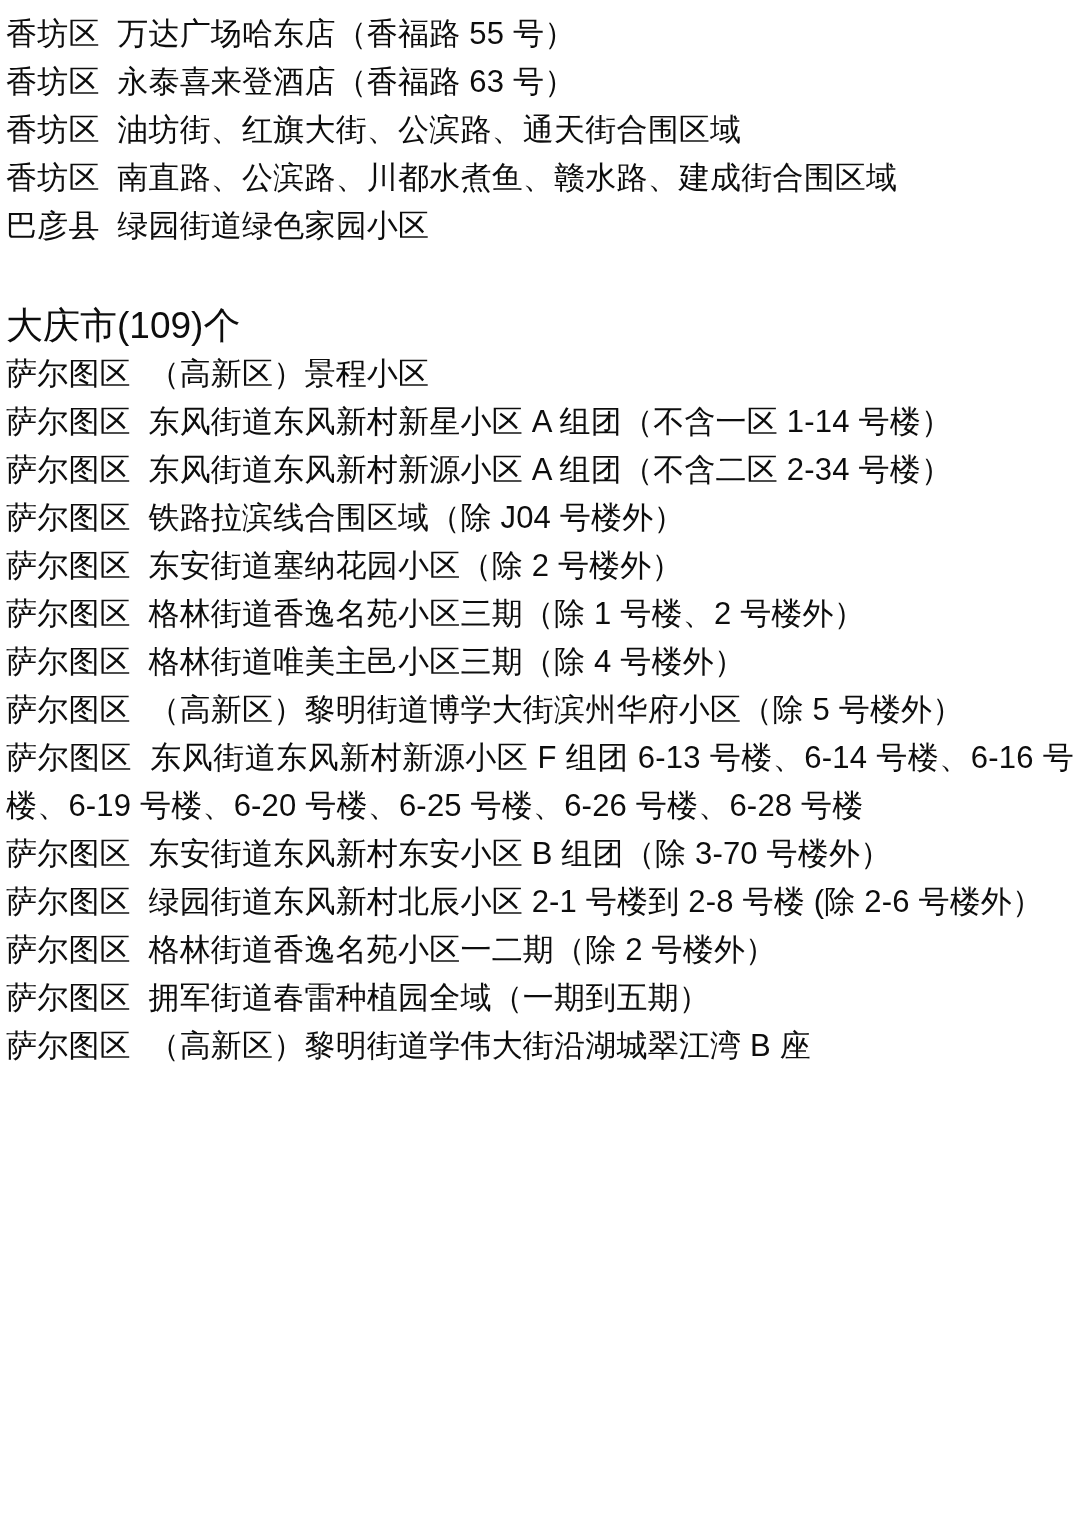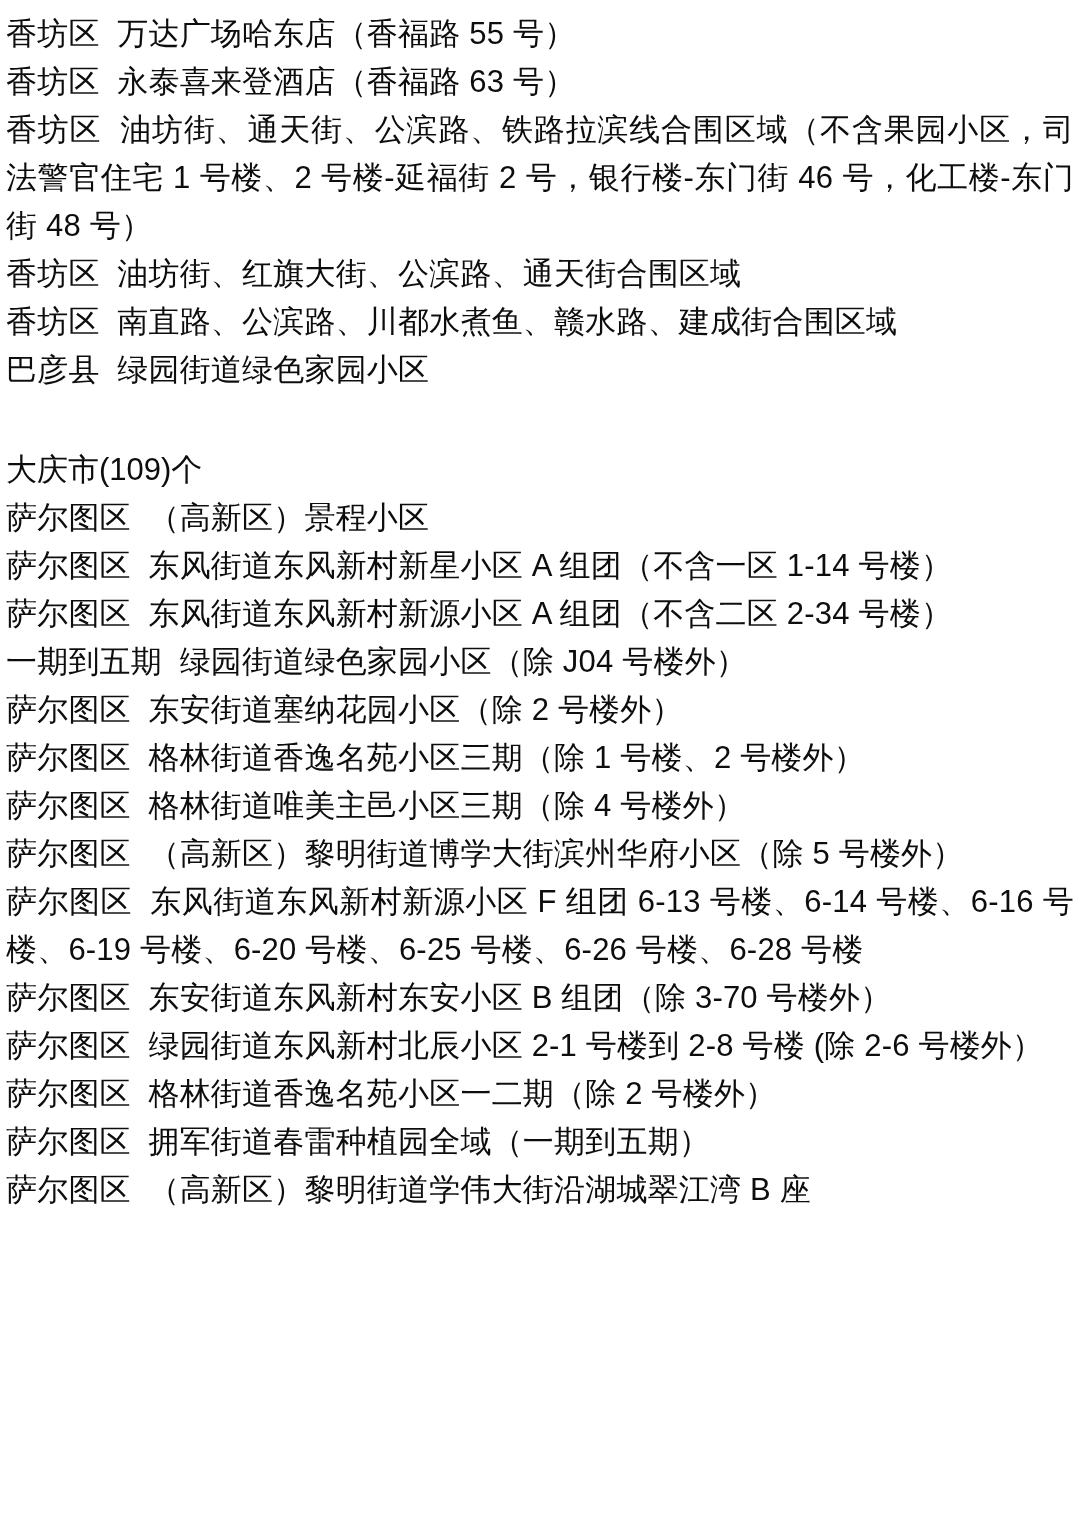--- a/index.html
+++ b/index.html
@@ -27,47 +27,46 @@
     letter-spacing: 0.2px;
     color: #0d0d0d;
     white-space: pre-wrap;
     word-break: break-all;
     text-align: justify;
   }
   .gap {
     height: 52px;
   }
   .section-title {
-    font-size: 31px;
+    font-size: 37px;
     line-height: 48px;
     color: #0d0d0d;
   }
 </style>
 </head>
 <body>
 
 <div class="page">
 
   <div>
     <div class="line">香坊区  万达广场哈东店（香福路 55 号）</div>
     <div class="line">香坊区  永泰喜来登酒店（香福路 63 号）</div>
-    <div class="line">香坊区  油坊街、通天街、公滨路、铁路拉滨线合围区域（不含果园小区，司法警官住宅 1 号楼、2 号楼-延福街 2 号，银行楼-东门街 46 号，化工楼-东门街 48 号）</div>
     <div class="line">香坊区  油坊街、红旗大街、公滨路、通天街合围区域</div>
     <div class="line">香坊区  南直路、公滨路、川都水煮鱼、赣水路、建成街合围区域</div>
     <div class="line">巴彦县  绿园街道绿色家园小区</div>
   </div>
 
   <div class="gap"></div>
 
   <div>
     <div class="section-title">大庆市(109)个</div>
     <div class="line">萨尔图区  （高新区）景程小区</div>
     <div class="line">萨尔图区  东风街道东风新村新星小区 A 组团（不含一区 1-14 号楼）</div>
     <div class="line">萨尔图区  东风街道东风新村新源小区 A 组团（不含二区 2-34 号楼）</div>
-    <div class="line">一期到五期  绿园街道绿色家园小区（除 J04 号楼外）</div>
+    <div class="line">萨尔图区  铁路拉滨线合围区域（除 J04 号楼外）</div>
     <div class="line">萨尔图区  东安街道塞纳花园小区（除 2 号楼外）</div>
     <div class="line">萨尔图区  格林街道香逸名苑小区三期（除 1 号楼、2 号楼外）</div>
     <div class="line">萨尔图区  格林街道唯美主邑小区三期（除 4 号楼外）</div>
     <div class="line">萨尔图区  （高新区）黎明街道博学大街滨州华府小区（除 5 号楼外）</div>
     <div class="line">萨尔图区  东风街道东风新村新源小区 F 组团 6-13 号楼、6-14 号楼、6-16 号楼、6-19 号楼、6-20 号楼、6-25 号楼、6-26 号楼、6-28 号楼</div>
     <div class="line">萨尔图区  东安街道东风新村东安小区 B 组团（除 3-70 号楼外）</div>
     <div class="line">萨尔图区  绿园街道东风新村北辰小区 2-1 号楼到 2-8 号楼 (除 2-6 号楼外）</div>
     <div class="line">萨尔图区  格林街道香逸名苑小区一二期（除 2 号楼外）</div>
     <div class="line">萨尔图区  拥军街道春雷种植园全域（一期到五期）</div>
     <div class="line">萨尔图区  （高新区）黎明街道学伟大街沿湖城翠江湾 B 座</div>

